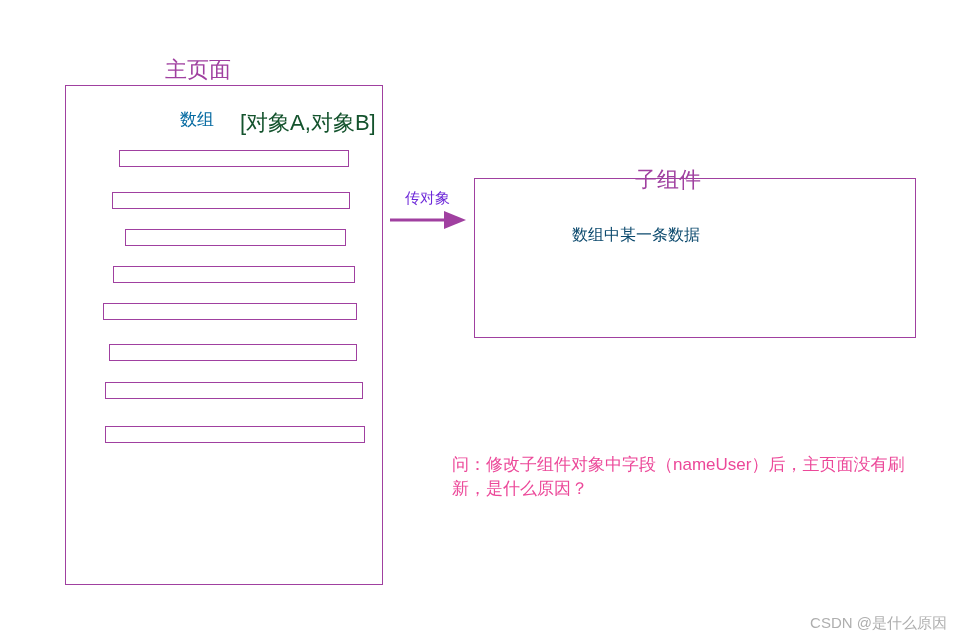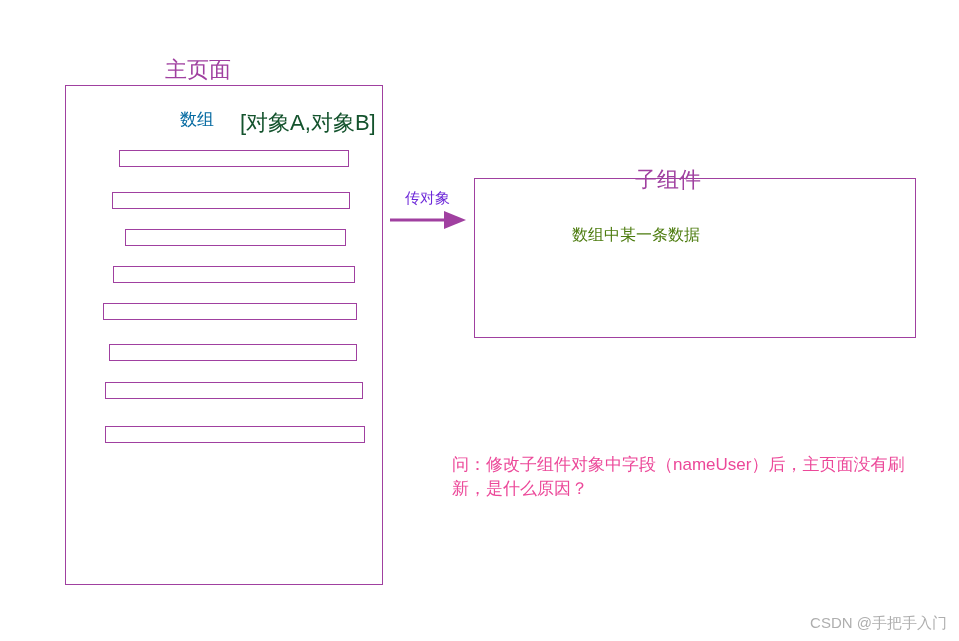--- a/index.html
+++ b/index.html
@@ -73,21 +73,21 @@
       top: 178px;
       width: 442px;
       height: 160px;
       border: 1.5px solid #a040a0;
     }
     .child-text {
       position: absolute;
       left: 572px;
       top: 225px;
       font-size: 16px;
-      color: #4d7c0f;
+      color: #0c4a6e;
     }
     .arrow-label {
       position: absolute;
       left: 405px;
       top: 189px;
       font-size: 15px;
       color: #6d28d9;
     }
     .arrow {
       position: absolute;
@@ -140,13 +140,13 @@
 
 <div class="arrow-label">传对象</div>
 
 <svg class="arrow" viewBox="0 0 80 24">
   <line x1="2" y1="12" x2="58" y2="12" stroke="#a040a0" stroke-width="3"></line>
   <polygon points="56,3 78,12 56,21" fill="#a040a0"></polygon>
 </svg>
 
 <div class="question">问：修改子组件对象中字段（nameUser）后，主页面没有刷新，是什么原因？</div>
 
-<div class="watermark">CSDN @手把手入门</div>
+<div class="watermark">CSDN @是什么原因</div>
 
 </body></html>

